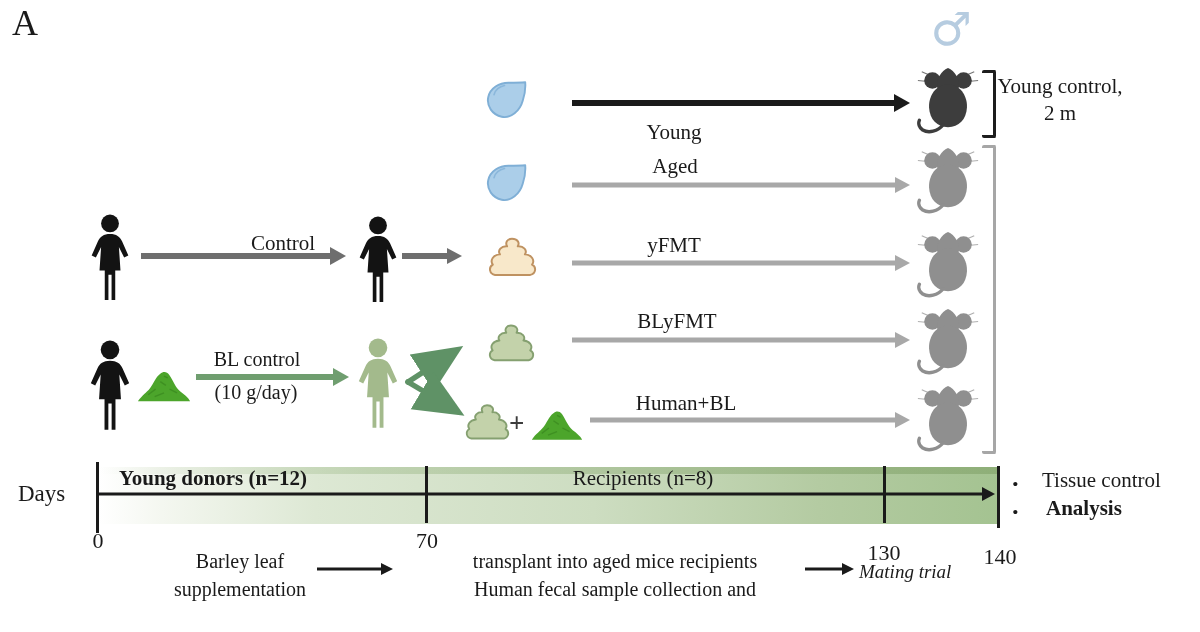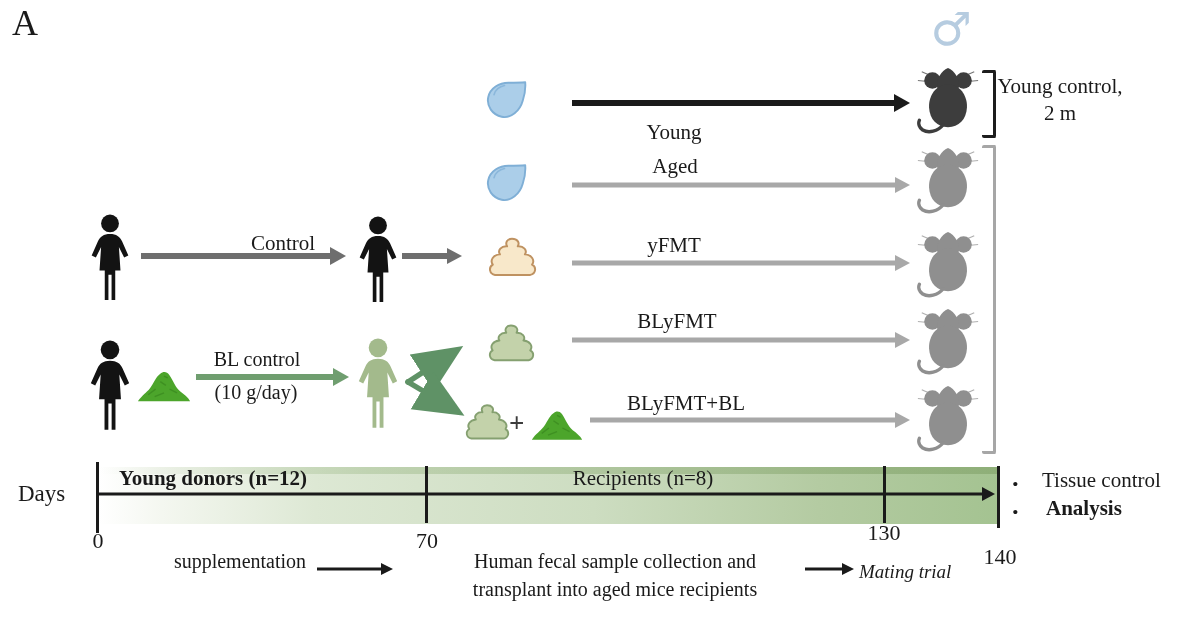--- a/index.html
+++ b/index.html
@@ -142,21 +142,21 @@
 
   <div class="lbl f21 cx" style="left:675px; top:154px;">Aged</div>
   <div class="harrow" style="left:572px; top:176px; width:338px; color:#a8a8a8; --t:5px; --hl:15px; --hh:8px;"></div>
 
   <div class="lbl f21 cx" style="left:674px; top:233px;">yFMT</div>
   <div class="harrow" style="left:572px; top:254px; width:338px; color:#a8a8a8; --t:5px; --hl:15px; --hh:8px;"></div>
 
   <div class="lbl f21 cx" style="left:677px; top:309px;">BLyFMT</div>
   <div class="harrow" style="left:572px; top:331px; width:338px; color:#a8a8a8; --t:5px; --hl:15px; --hh:8px;"></div>
 
-  <div class="lbl f21 cx" style="left:686px; top:391px;">BLyFMT+BL</div>
+  <div class="lbl f21 cx" style="left:686px; top:391px;">Human+BL</div>
   <div class="harrow" style="left:590px; top:411px; width:320px; color:#a8a8a8; --t:5px; --hl:15px; --hh:8px;"></div>
 
   <div class="lbl male cx" style="left:951px; top:6px;">♂</div>
   <svg class="abs" style="left:914px; top:62px;  width:68px; height:72px; color:#3d3d3d;">
       <use href="#sym-mouse"></use>
     </svg>
   <svg class="abs" style="left:914px; top:142px; width:68px; height:72px; color:#8f8f8f;">
       <use href="#sym-mouse"></use>
     </svg>
   <svg class="abs" style="left:914px; top:226px; width:68px; height:72px; color:#8f8f8f;">
@@ -181,30 +181,31 @@
   <div class="lbl f23" style="left:18px; top:481px;">Days</div>
   <div class="lbl f21 cx" style="left:213px; top:466px;font-weight:bold;">Young donors (n=12)</div>
   <div class="lbl f21 cx" style="left:643px; top:466px;">Recipients (n=8)</div>
   <div class="harrow" style="left:98px; top:485px; width:897px; color:#1a1a1a; --t:3px; --hl:13px; --hh:7px;"></div>
   <div class="tick" style="left:96px;  top:462px; height:71px;"></div>
   <div class="tick" style="left:425px; top:466px; height:57px;"></div>
   <div class="tick" style="left:883px; top:466px; height:57px;"></div>
   <div class="tick" style="left:997px; top:466px; height:62px;"></div>
   <div class="lbl f22 cx" style="left:98px;   top:528px;">0</div>
   <div class="lbl f22 cx" style="left:427px;  top:528px;">70</div>
-  <div class="lbl f22 cx" style="left:884px;  top:520px;">130</div>
+  <div class="lbl f22 cx" style="left:884px;  top:540px;">130</div>
   <div class="lbl f22 cx" style="left:1000px; top:544px;">140</div>
 
   <div class="lbl f20 cx" style="left:240px; top:547px; line-height:28px;">
+    <div>Barley leaf</div>
     <div>supplementation</div>
   </div>
   <div class="harrow" style="left:317px; top:560px; width:76px; color:#1a1a1a; --t:3px; --hl:12px; --hh:6px;"></div>
   <div class="lbl f20 cx" style="left:615px; top:547px; line-height:28px;">
+    <div>transplant into aged mice recipients</div>
     <div>Human fecal sample collection and</div>
-    <div>transplant into aged mice recipients</div>
   </div>
   <div class="harrow" style="left:805px; top:560px; width:49px; color:#1a1a1a; --t:3px; --hl:12px; --hh:6px;"></div>
   <div class="lbl f19" style="left:859px; top:561px;font-style:italic;">Mating trial</div>
 
   <div class="lbl bullet" style="left:1011px; top:471px;">·</div>
   <div class="lbl f21" style="left:1042px; top:468px;">Tissue control</div>
   <div class="lbl bullet" style="left:1011px; top:499px;">·</div>
   <div class="lbl f21" style="left:1046px; top:496px;font-weight:bold;">Analysis</div>
 
 </div>

